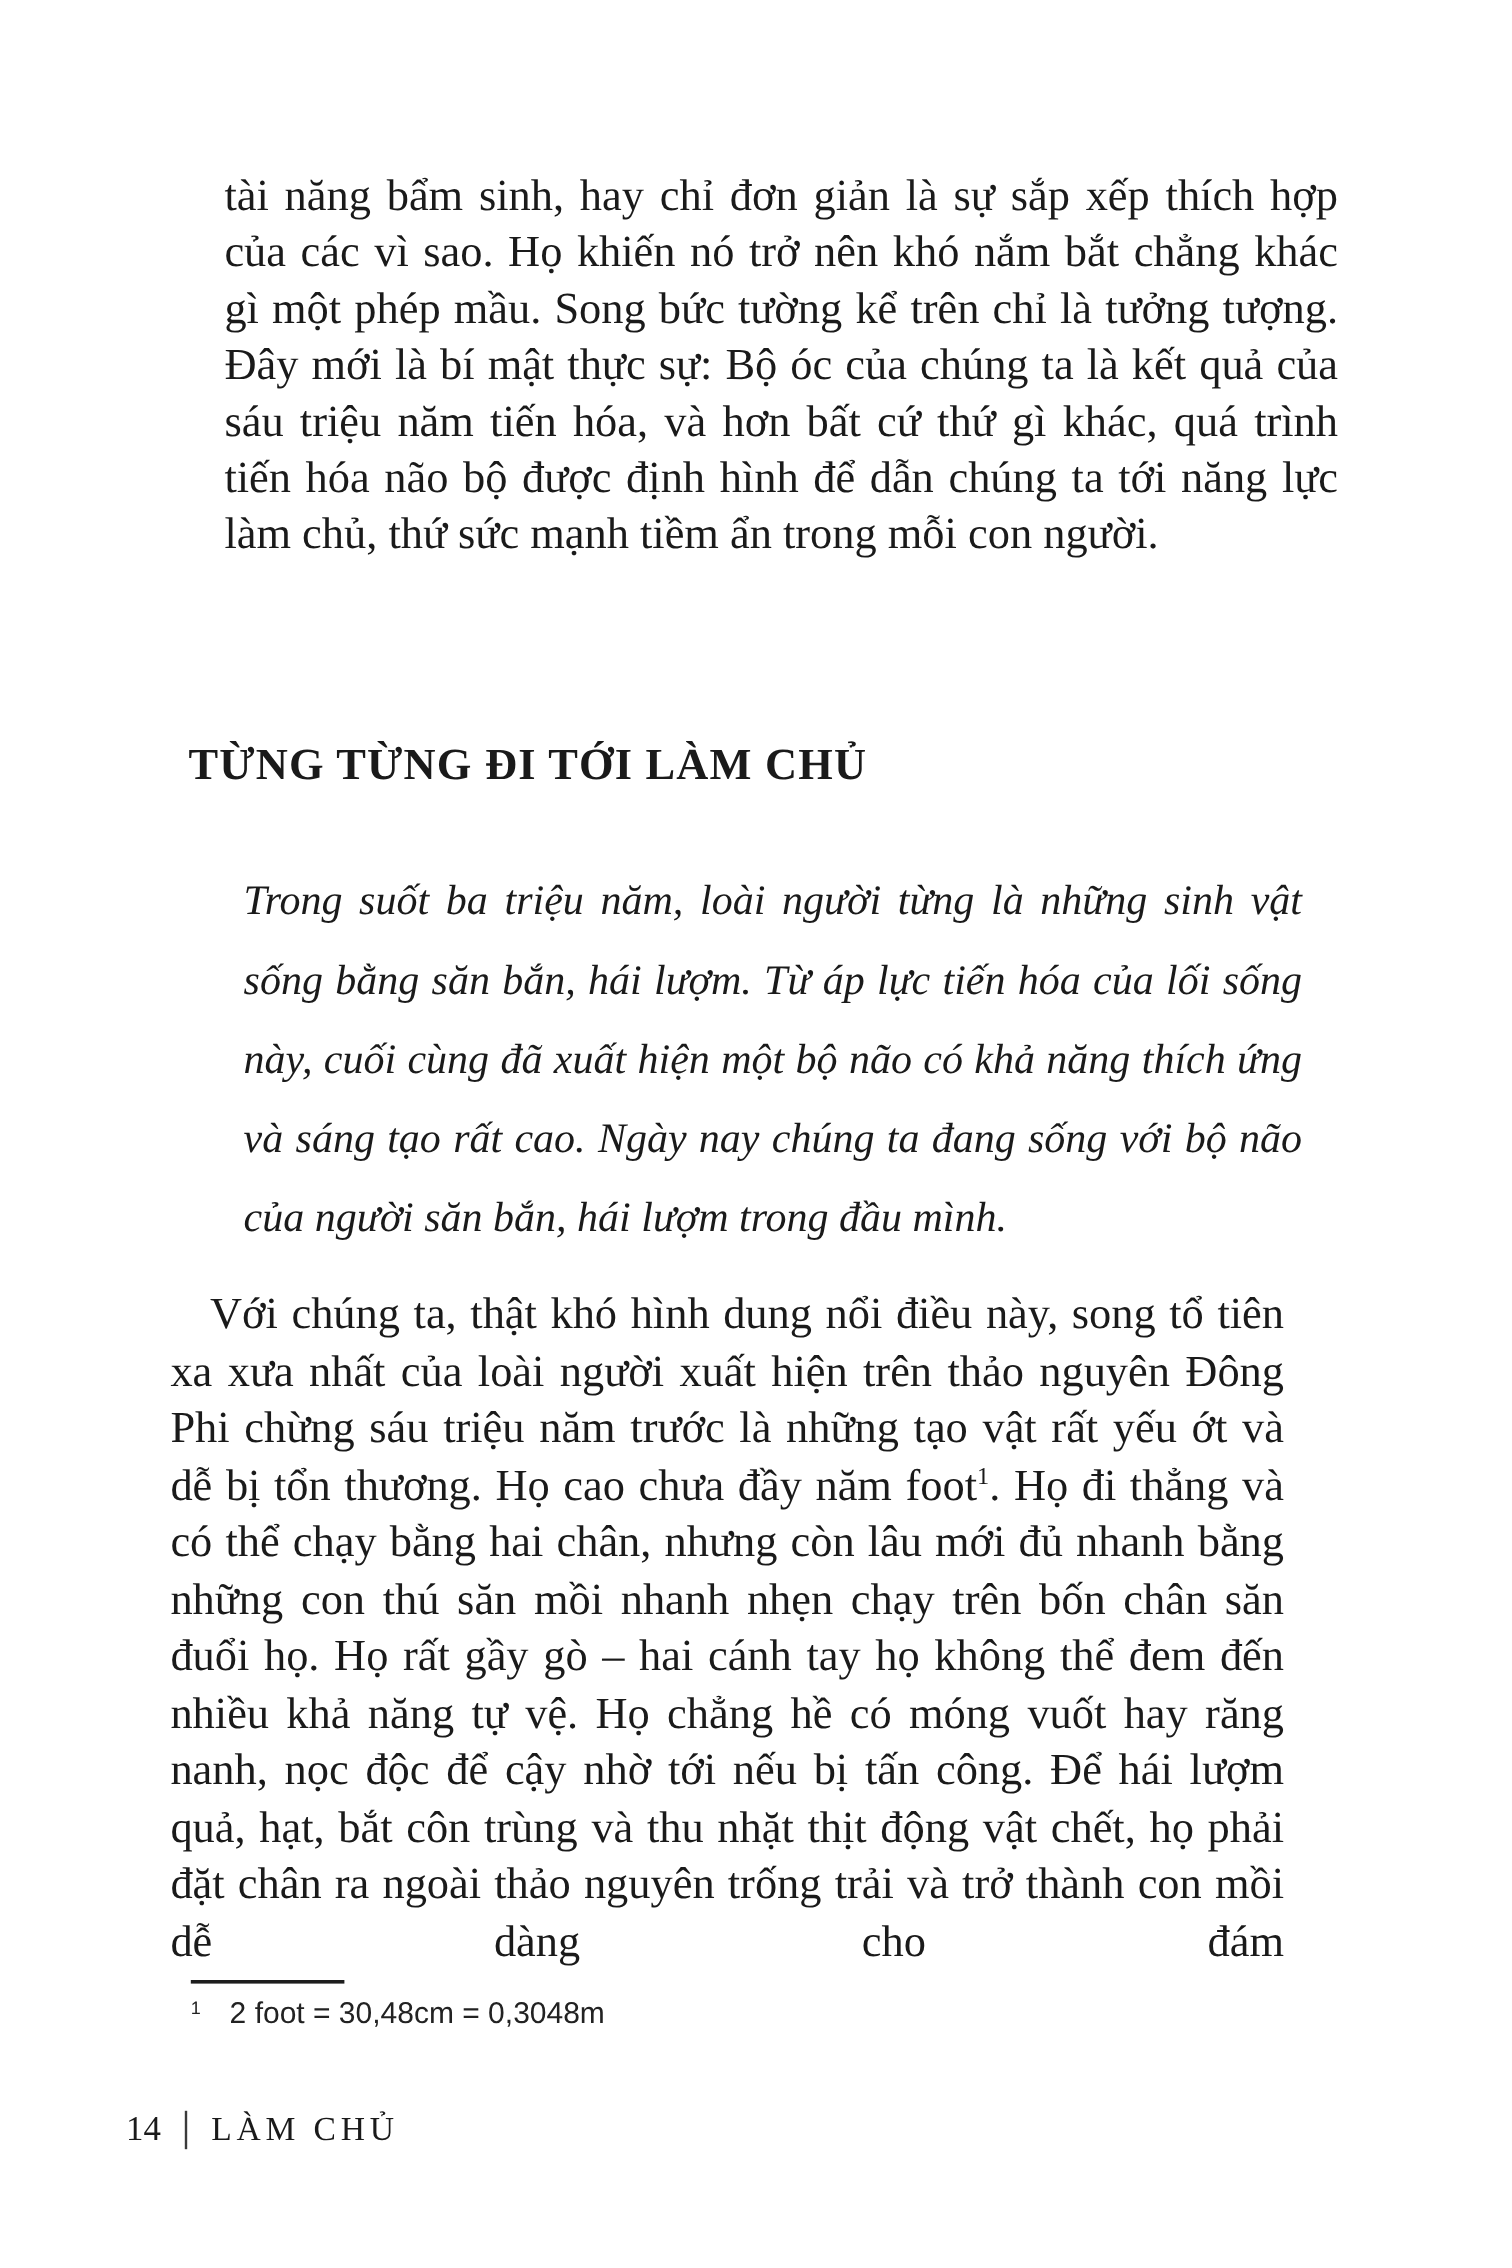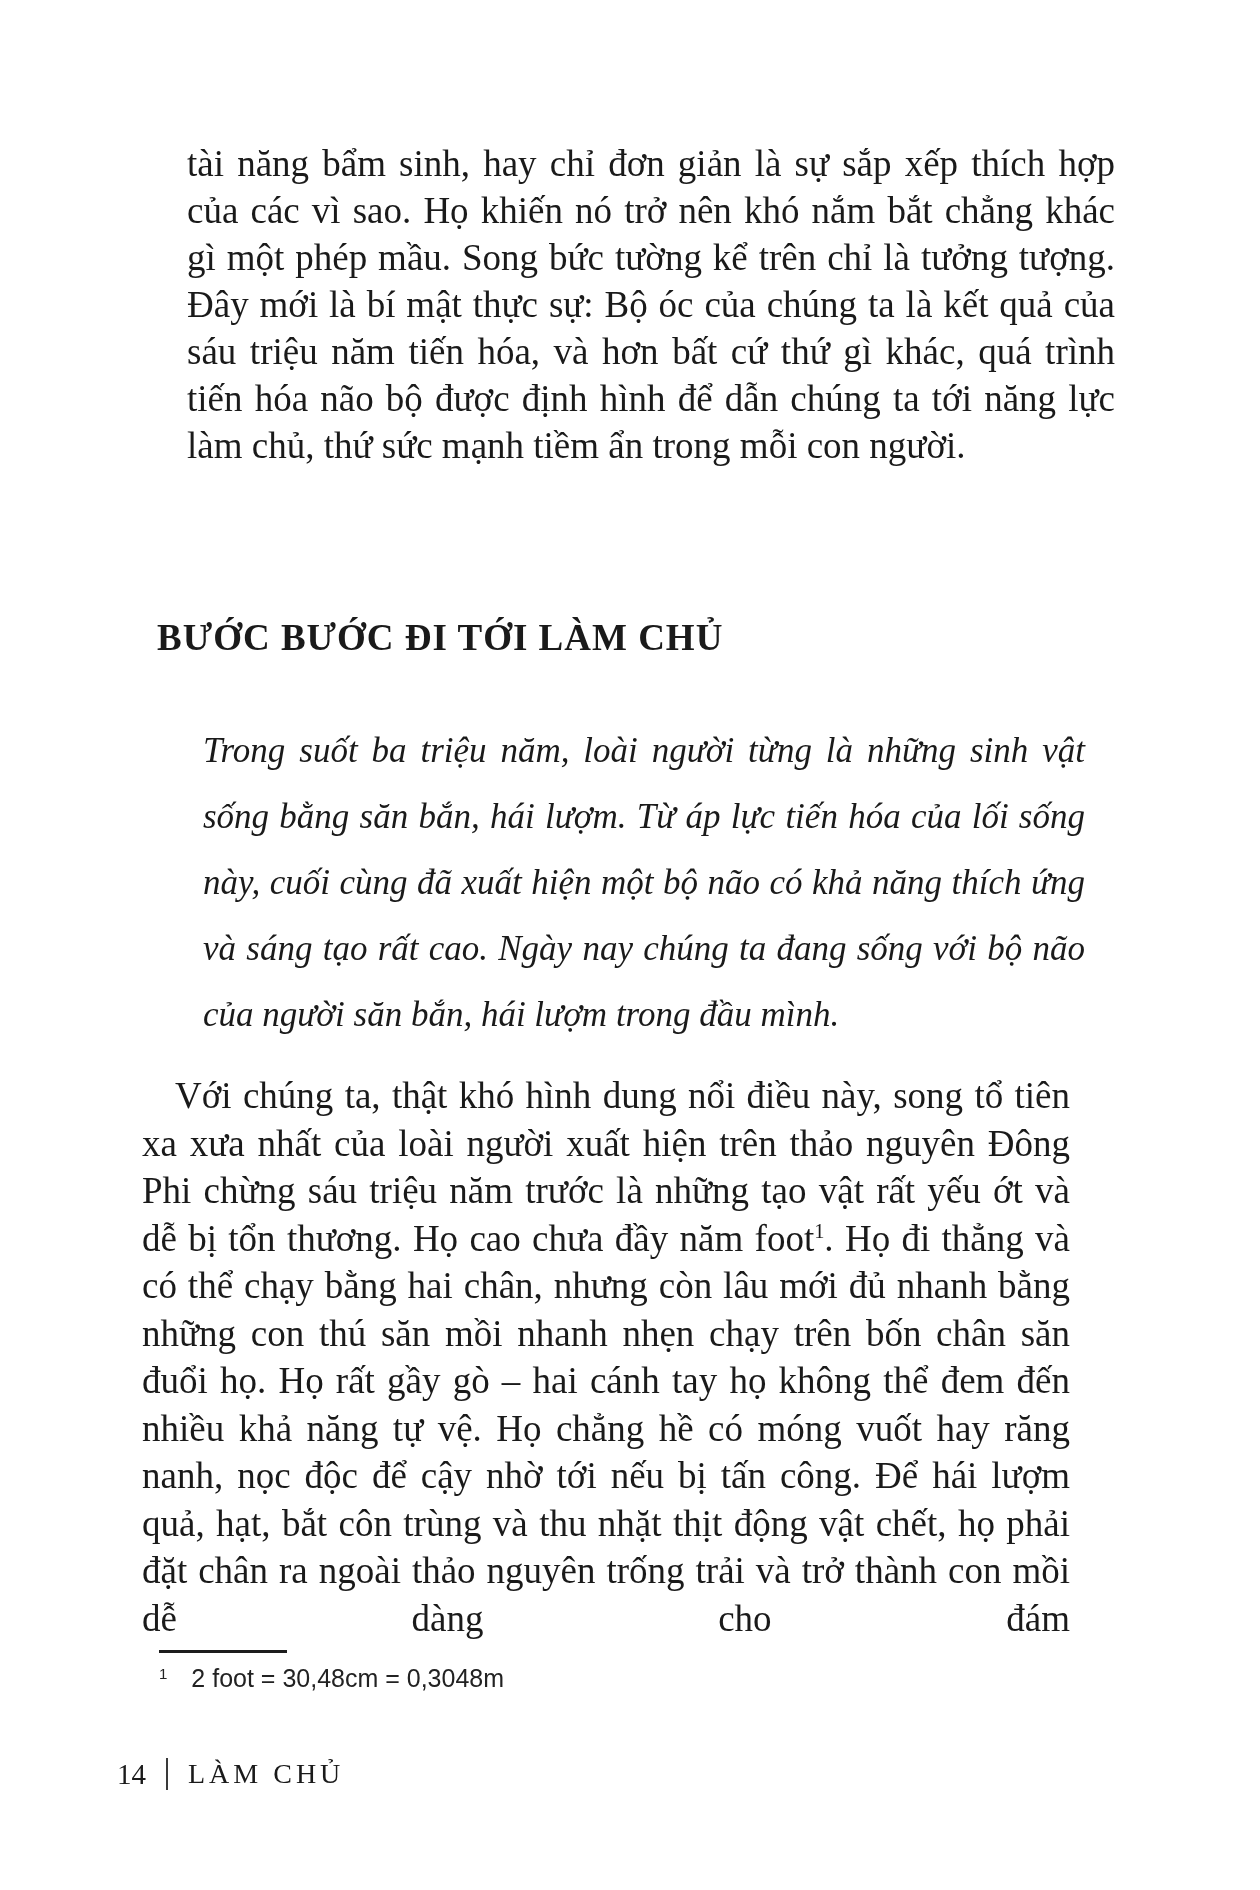--- a/index.html
+++ b/index.html
@@ -68,39 +68,39 @@
     font-size: 25px; color: #222222;
     display: flex; align-items: flex-start;
   }
   .footnote .fn-marker {
     font-size: 15px;
     margin-right: 24px;
     position: relative; top: 1px;
   }
   .page-footer {
     position: absolute;
-    left: 117px; top: 1758px;
-    display: flex; align-items: flex-start;
+    left: 105px; top: 1758px;
+    display: flex; align-items: flex-end;
   }
   .page-number { font-size: 29px; }
   .footer-divider {
     width: 2px; height: 32px;
     background: #3a3a3a;
     margin: 0 20px;
   }
   .book-title { font-size: 28px; letter-spacing: 4px; }
 </style>
 </head>
 <body>
 
 <div class="page">
 
   <p class="intro-paragraph">tài năng bẩm sinh, hay chỉ đơn giản là sự sắp xếp thích hợp của các vì sao. Họ khiến nó trở nên khó nắm bắt chẳng khác gì một phép mầu. Song bức tường kể trên chỉ là tưởng tượng. Đây mới là bí mật thực sự: Bộ óc của chúng ta là kết quả của sáu triệu năm tiến hóa, và hơn bất cứ thứ gì khác, quá trình tiến hóa não bộ được định hình để dẫn chúng ta tới năng lực làm chủ, thứ sức mạnh tiềm ẩn trong mỗi con người.</p>
 
-  <h2 class="section-heading">BƯỚC BƯỚC ĐI TỚI LÀM CHỦ</h2>
+  <h2 class="section-heading">TỪNG TỪNG ĐI TỚI LÀM CHỦ</h2>
 
   <blockquote class="quote-block">Trong suốt ba triệu năm, loài người từng là những sinh vật sống bằng săn bắn, hái lượm. Từ áp lực tiến hóa của lối sống này, cuối cùng đã xuất hiện một bộ não có khả năng thích ứng và sáng tạo rất cao. Ngày nay chúng ta đang sống với bộ não của người săn bắn, hái lượm trong đầu mình.</blockquote>
 
 
   <p class="body-paragraph"><span>Với chúng ta, thật khó hình dung nổi điều này, song tổ tiên xa xưa nhất của loài người xuất hiện trên thảo nguyên Đông Phi chừng sáu triệu năm trước là những tạo vật rất yếu ớt và dễ bị tổn thương. Họ cao chưa đầy năm foot</span><sup>1</sup><span>. Họ đi thẳng và có thể chạy bằng hai chân, nhưng còn lâu mới đủ nhanh bằng những con thú săn mồi nhanh nhẹn chạy trên bốn chân săn đuổi họ. Họ rất gầy gò – hai cánh tay họ không thể đem đến nhiều khả năng tự vệ. Họ chẳng hề có móng vuốt hay răng nanh, nọc độc để cậy nhờ tới nếu bị tấn công. Để hái lượm quả, hạt, bắt côn trùng và thu nhặt thịt động vật chết, họ phải đặt chân ra ngoài thảo nguyên trống trải và trở thành con mồi dễ dàng cho đám</span></p>
 
   <div class="footnote-rule"></div>
 
   <div class="footnote">
     <span class="fn-marker">1</span>

